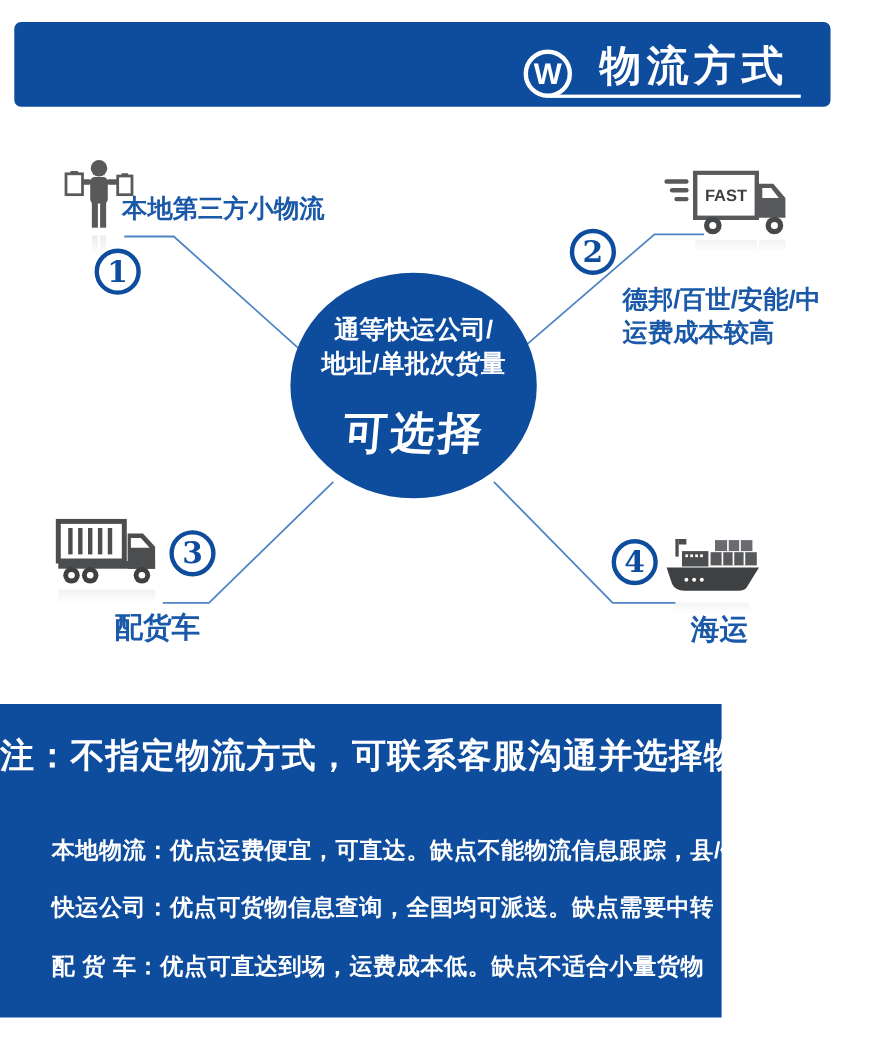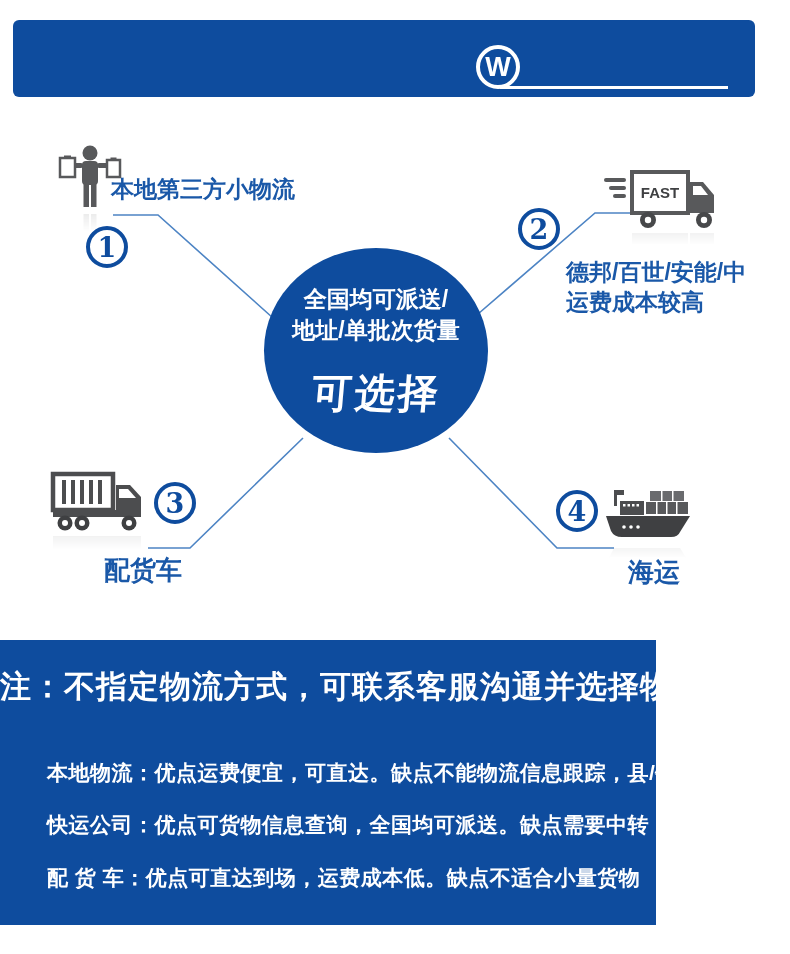--- a/index.html
+++ b/index.html
@@ -43,21 +43,21 @@
 
   .opt-label{position:absolute;color:var(--label-blue);font-weight:bold;
              font-size:23px;white-space:nowrap;z-index:1;}
   .label-1{left:111px;top:77px;}
   .label-2{left:566px;top:160px;line-height:30px;}
   .label-3{left:104px;top:456px;font-size:26px;}
   .label-4{left:628px;top:458px;font-size:26px;}
 
   .icon-stack{position:absolute;display:flex;flex-direction:column;align-items:center;}
   .stack-person{left:50px;top:48px;}
-  .stack-fast{left:602px;top:73px;text-decoration:underline;}
+  .stack-fast{left:602px;top:58px;text-decoration:underline;}
   .stack-truck{left:50px;top:372px;}
   .stack-ship{left:604px;top:390px;}
   .icon-refl{transform:scaleY(-1);opacity:.14;margin-top:1px;
              -webkit-mask-image:linear-gradient(to bottom,transparent 35%,rgba(0,0,0,.9));
              mask-image:linear-gradient(to bottom,transparent 35%,rgba(0,0,0,.9));}
 
   
   .bottom-section{position:absolute;left:0;top:640px;width:656px;height:285px;background:var(--blue);}
   .note-title{position:absolute;top:26px;left:0;width:100%;text-align:center;color:#fff;
               font-size:31px;font-weight:bold;letter-spacing:1px;white-space:nowrap;}
@@ -67,20 +67,21 @@
   .note-line-1{top:171px;}
   .note-line-2{top:224px;text-align:center;}
 </style>
 </head>
 <body>
 
 <div class="page">
 
   <div class="banner">
     <div class="w-badge">W</div>
+    <div class="banner-title">物流方式</div>
     <div class="banner-underline"></div>
   </div>
 
   <div class="diagram">
 
     <svg class="connectors" viewBox="0 0 790 543">
       <polyline points="113,118 158,118 273,221" fill="none" stroke="#4d84c4" stroke-width="1.6"></polyline>
       <polyline points="478,217 595,116 640,116" fill="none" stroke="#4d84c4" stroke-width="1.6"></polyline>
       <polyline points="303,341 190,451 148,451" fill="none" stroke="#4d84c4" stroke-width="1.6"></polyline>
       <polyline points="449,341 557,451 614,451" fill="none" stroke="#4d84c4" stroke-width="1.6"></polyline>
@@ -132,21 +133,21 @@
         <path d="M88 2 h24 v18 h-24 z" fill="#8b8c8e"></path>
       </svg>
     </div>
     <div class="num-badge num-2">2</div>
     <div class="opt-label label-2">
       <div>德邦/百世/安能/中</div>
       <div>运费成本较高</div>
     </div>
 
     <div class="center-circle">
-      <div class="cc-line">全国均可派送/</div>
+      <div class="cc-line">通等快运公司/</div>
       <div class="cc-line">地址/单批次货量</div>
       <div class="cc-big">可选择</div>
     </div>
 
     <div class="icon-stack stack-truck">
       <svg width="112" height="64" viewBox="0 0 112 64">
         <rect x="3" y="5" width="60" height="36" fill="#fff" stroke="#4c4d4f" stroke-width="4.5"></rect>
         <g fill="#4c4d4f">
           <rect x="12" y="11" width="4" height="24"></rect>
           <rect x="21" y="11" width="4" height="24"></rect>

